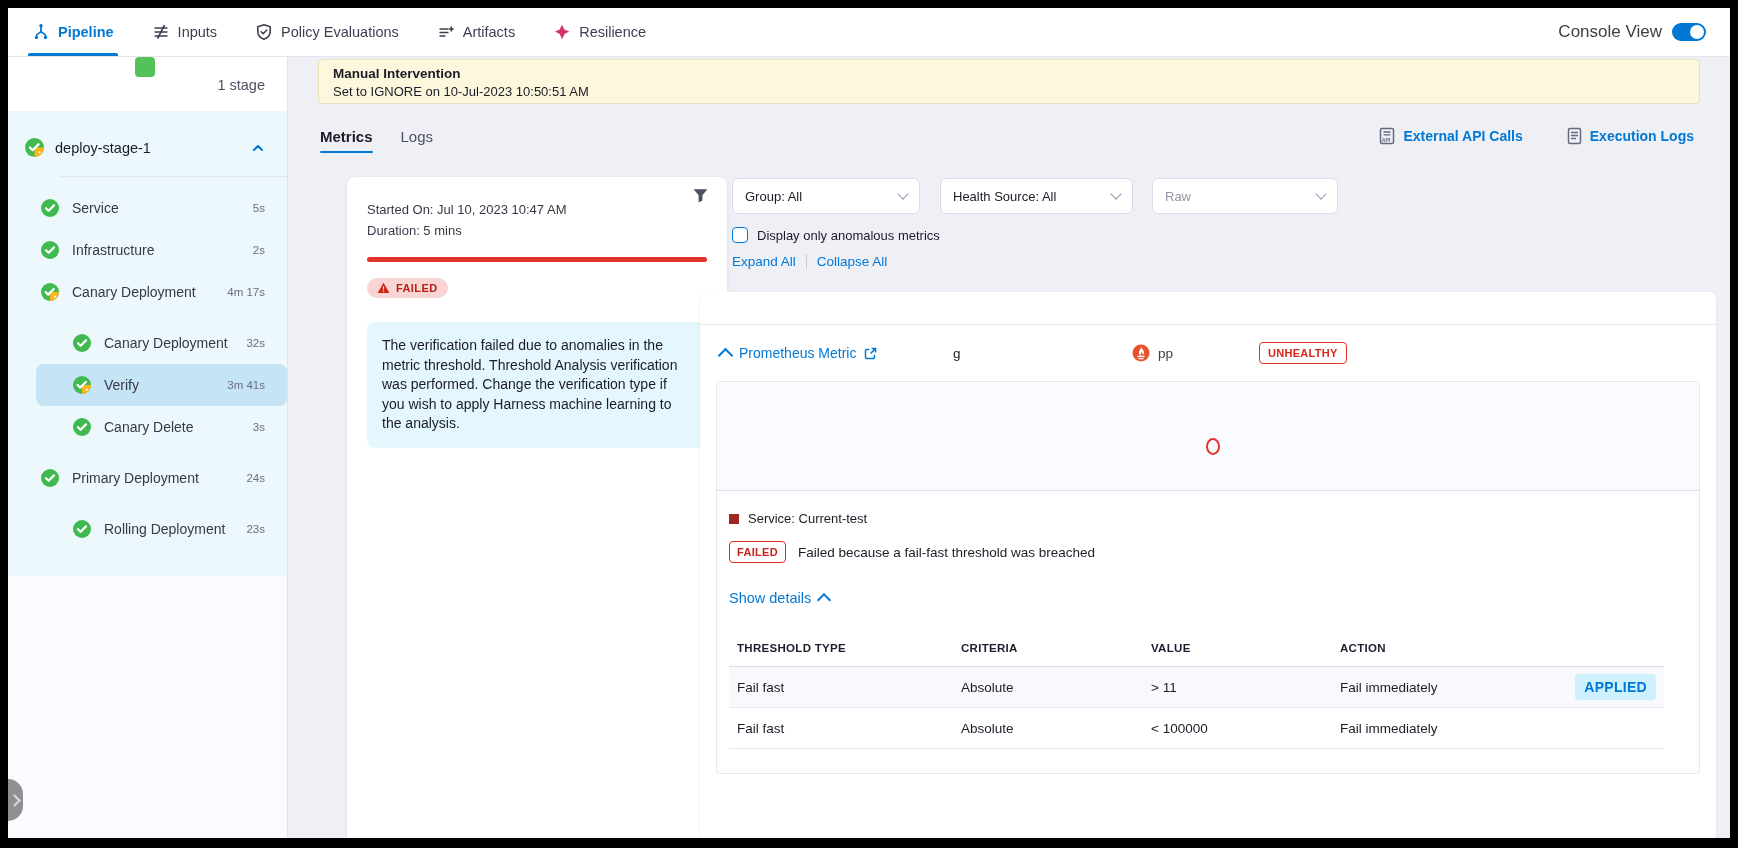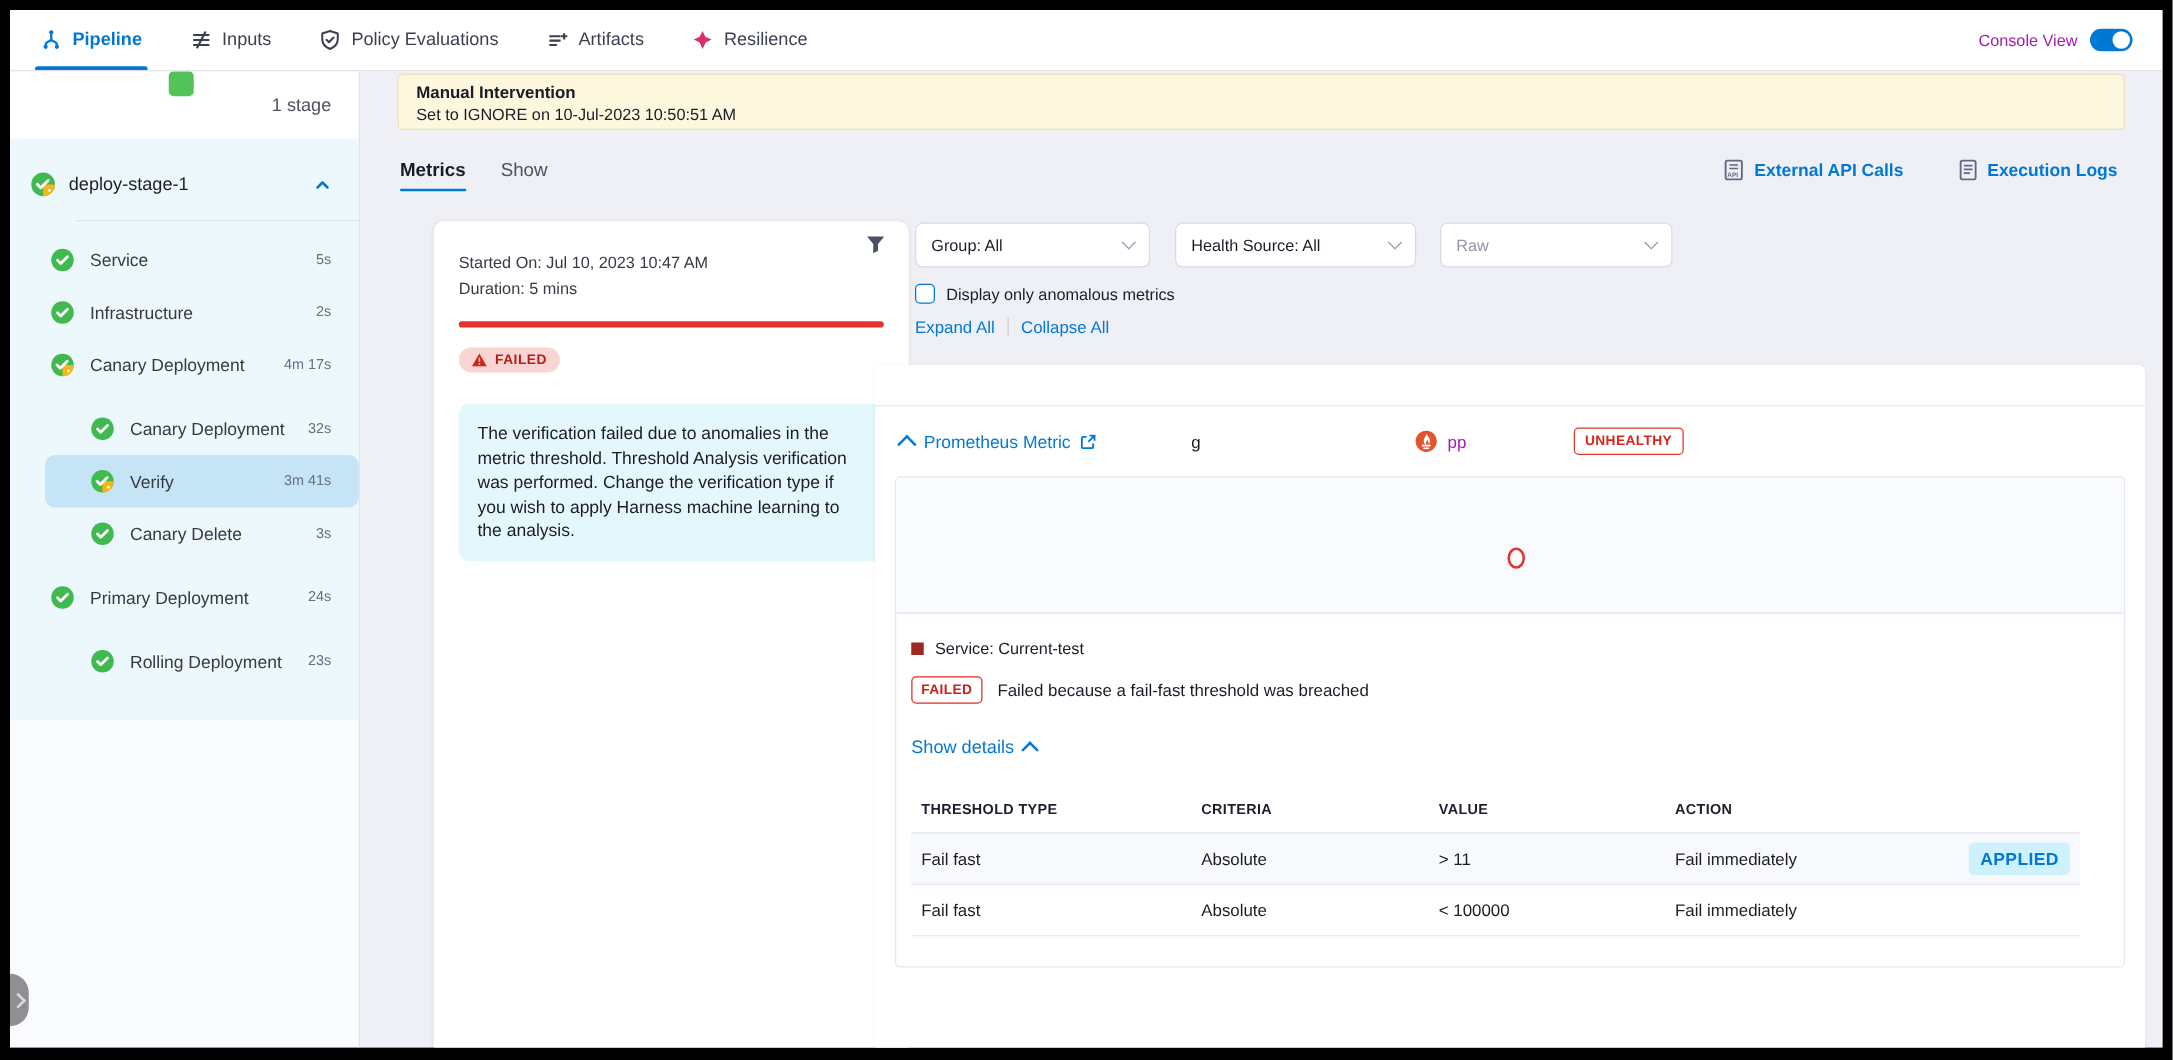--- a/index.html
+++ b/index.html
@@ -9,21 +9,21 @@
   }
   .app{position:absolute;left:8px;top:8px;right:8px;bottom:10px;background:#eff0f6;overflow:hidden;}
 
   
   .topnav{position:absolute;left:0;top:0;right:0;height:49px;background:#fff;border-bottom:1px solid #e3e4ec;display:flex;align-items:center;padding:0 24px;box-sizing:border-box;z-index:5;}
   .navtabs{display:flex;align-items:center;gap:38px;height:100%;}
   .navtab{display:flex;align-items:center;gap:8px;height:100%;position:relative;font-size:14.5px;color:#3c3f52;font-weight:500;cursor:pointer;}
   .navtab.active{color:#0278d5;font-weight:700;}
   .navtab.active .underline{position:absolute;left:-4px;right:-4px;bottom:0;height:3px;background:#0278d5;border-radius:2px 2px 0 0;}
   .nav-right{margin-left:auto;display:flex;align-items:center;gap:10px;}
-  .console-label{font-size:13px;color:#a21caf;}
+  .console-label{font-size:17px;color:#404040;}
   .toggle{width:34px;height:18px;border-radius:10px;background:#0278d5;position:relative;cursor:pointer;}
   .toggle .knob{position:absolute;right:2px;top:2px;width:14px;height:14px;border-radius:50%;background:#fff;}
 
   
   .sidebar{position:absolute;left:0;top:49px;bottom:0;width:280px;background:#fafbff;border-right:1px solid #e2e3ec;box-sizing:border-box;}
   .stage-header{height:54px;background:#fff;display:flex;align-items:center;padding:0 22px 0 16px;box-sizing:border-box;flex-direction:column;}
   .stage-square{width:20px;height:20px;border-radius:4px;background:#53c258;}
   .stage-count{margin-left:auto;font-size:14.5px;color:#4f5162;}
   .stage-section{background:#ecf8fb;padding:14px 0 26px 0;}
   .stage-row{display:flex;align-items:center;padding:12px 22px 12px 16px;cursor:pointer;}
@@ -74,21 +74,21 @@
   .vsep{width:1px;height:15px;background:#c9cbd8;}
 
   
   .list-card{position:absolute;left:412px;top:235px;width:1016px;bottom:-6px;background:#fff;border-radius:6px;box-shadow:0 1px 4px rgba(40,41,61,.06);box-sizing:border-box;}
   .mt-head{display:grid;grid-template-columns:227px 179px 127px auto;padding:0 20px 0 26px;height:46px;align-items:center;}
   .mt-head span{font-size:11.5px;font-weight:700;color:#1c1e2d;letter-spacing:.3px;}
   .mt-row{display:grid;grid-template-columns:233px 179px 127px auto;padding:0 20px;height:56px;align-items:center;border-top:1px solid #e8e9f1;margin-top:32px;}
   .mrow-name{display:flex;align-items:center;gap:8px;}
   .mrow-name .nm{color:#0278d5;font-size:14px;cursor:pointer;}
   .cell-plain{font-size:13.5px;color:#1c1c28;}
-  .hs-cell{display:flex;align-items:center;gap:8px;font-size:13.5px;color:#a21caf;}
+  .hs-cell{display:flex;align-items:center;gap:8px;font-size:13.5px;color:#404040;}
   .risk-badge{display:inline-block;border:1.5px solid #e0362c;color:#d8261c;font-size:11px;font-weight:700;letter-spacing:.3px;border-radius:4px;padding:4px 8px;background:#fff;}
   .chev-up{width:9px;height:9px;border-left:2px solid #0278d5;border-top:2px solid #0278d5;transform:rotate(45deg);margin-top:4px;}
 
   
   .expanded{margin:0 16px;border:1px solid #e5e7f0;border-radius:4px;overflow:hidden;}
   .chart-zone{height:108px;background:#fafbfe;border-bottom:1px solid #dfe1ec;position:relative;}
   .anom-point{position:absolute;left:49.8%;top:52%;width:10px;height:13px;border:2px solid #e5332b;border-radius:50%;background:transparent;}
   .detail-zone{padding:20px 14px 24px 12px;}
   .legend-row{display:flex;align-items:center;gap:9px;}
   .legend-sq{width:10px;height:10px;background:#9e2823;}
@@ -290,21 +290,21 @@
       <div class="banner-title">Manual Intervention</div>
       <div class="banner-sub">Set to IGNORE on 10-Jul-2023 10:50:51 AM</div>
     </div>
 
     <div class="panel-tabs">
       <div class="ptab active">
         <span>Metrics</span>
         <span class="underline"></span>
       </div>
       <div class="ptab">
-        <span>Show</span>
+        <span>Logs</span>
       </div>
     </div>
 
     <div class="top-links">
       <div class="top-link">
         <span>
           <svg width="16" height="18" viewBox="0 0 16 18">
               <rect x="1.5" y="1.5" width="13" height="15" rx="1.5" fill="none" stroke="#636a80" stroke-width="1.5"></rect>
               <path d="M4.5 5h7M4.5 7.8h7" stroke="#636a80" stroke-width="1.3"></path>
               <text x="2.8" y="14.8" font-size="5.2" font-weight="bold" fill="#636a80" font-family="Liberation Sans, sans-serif">API</text>

